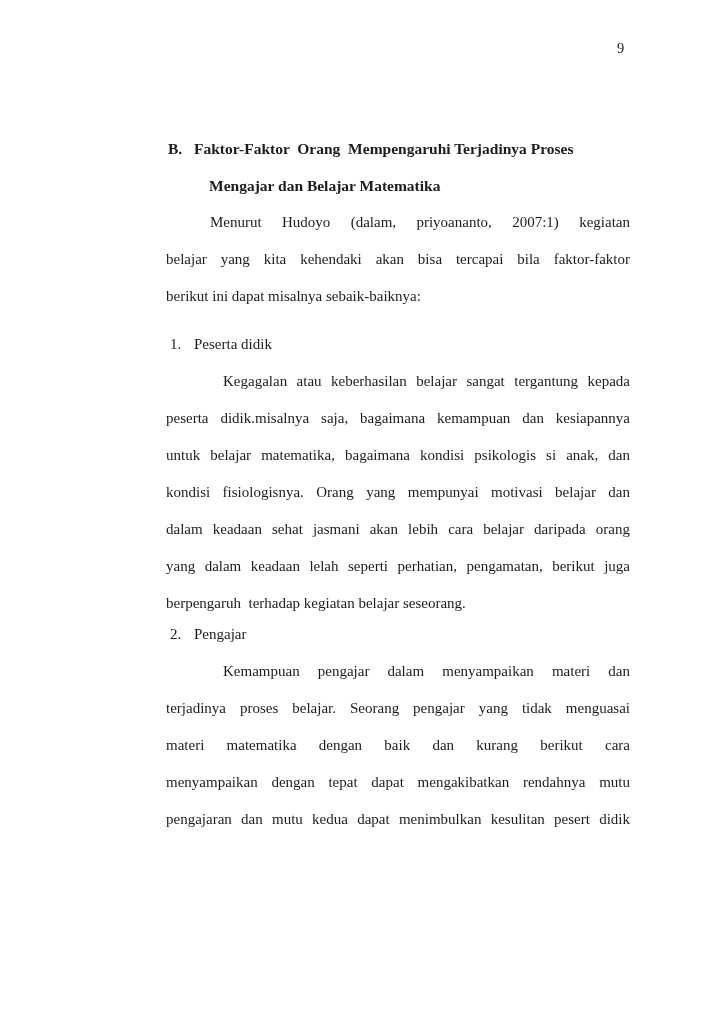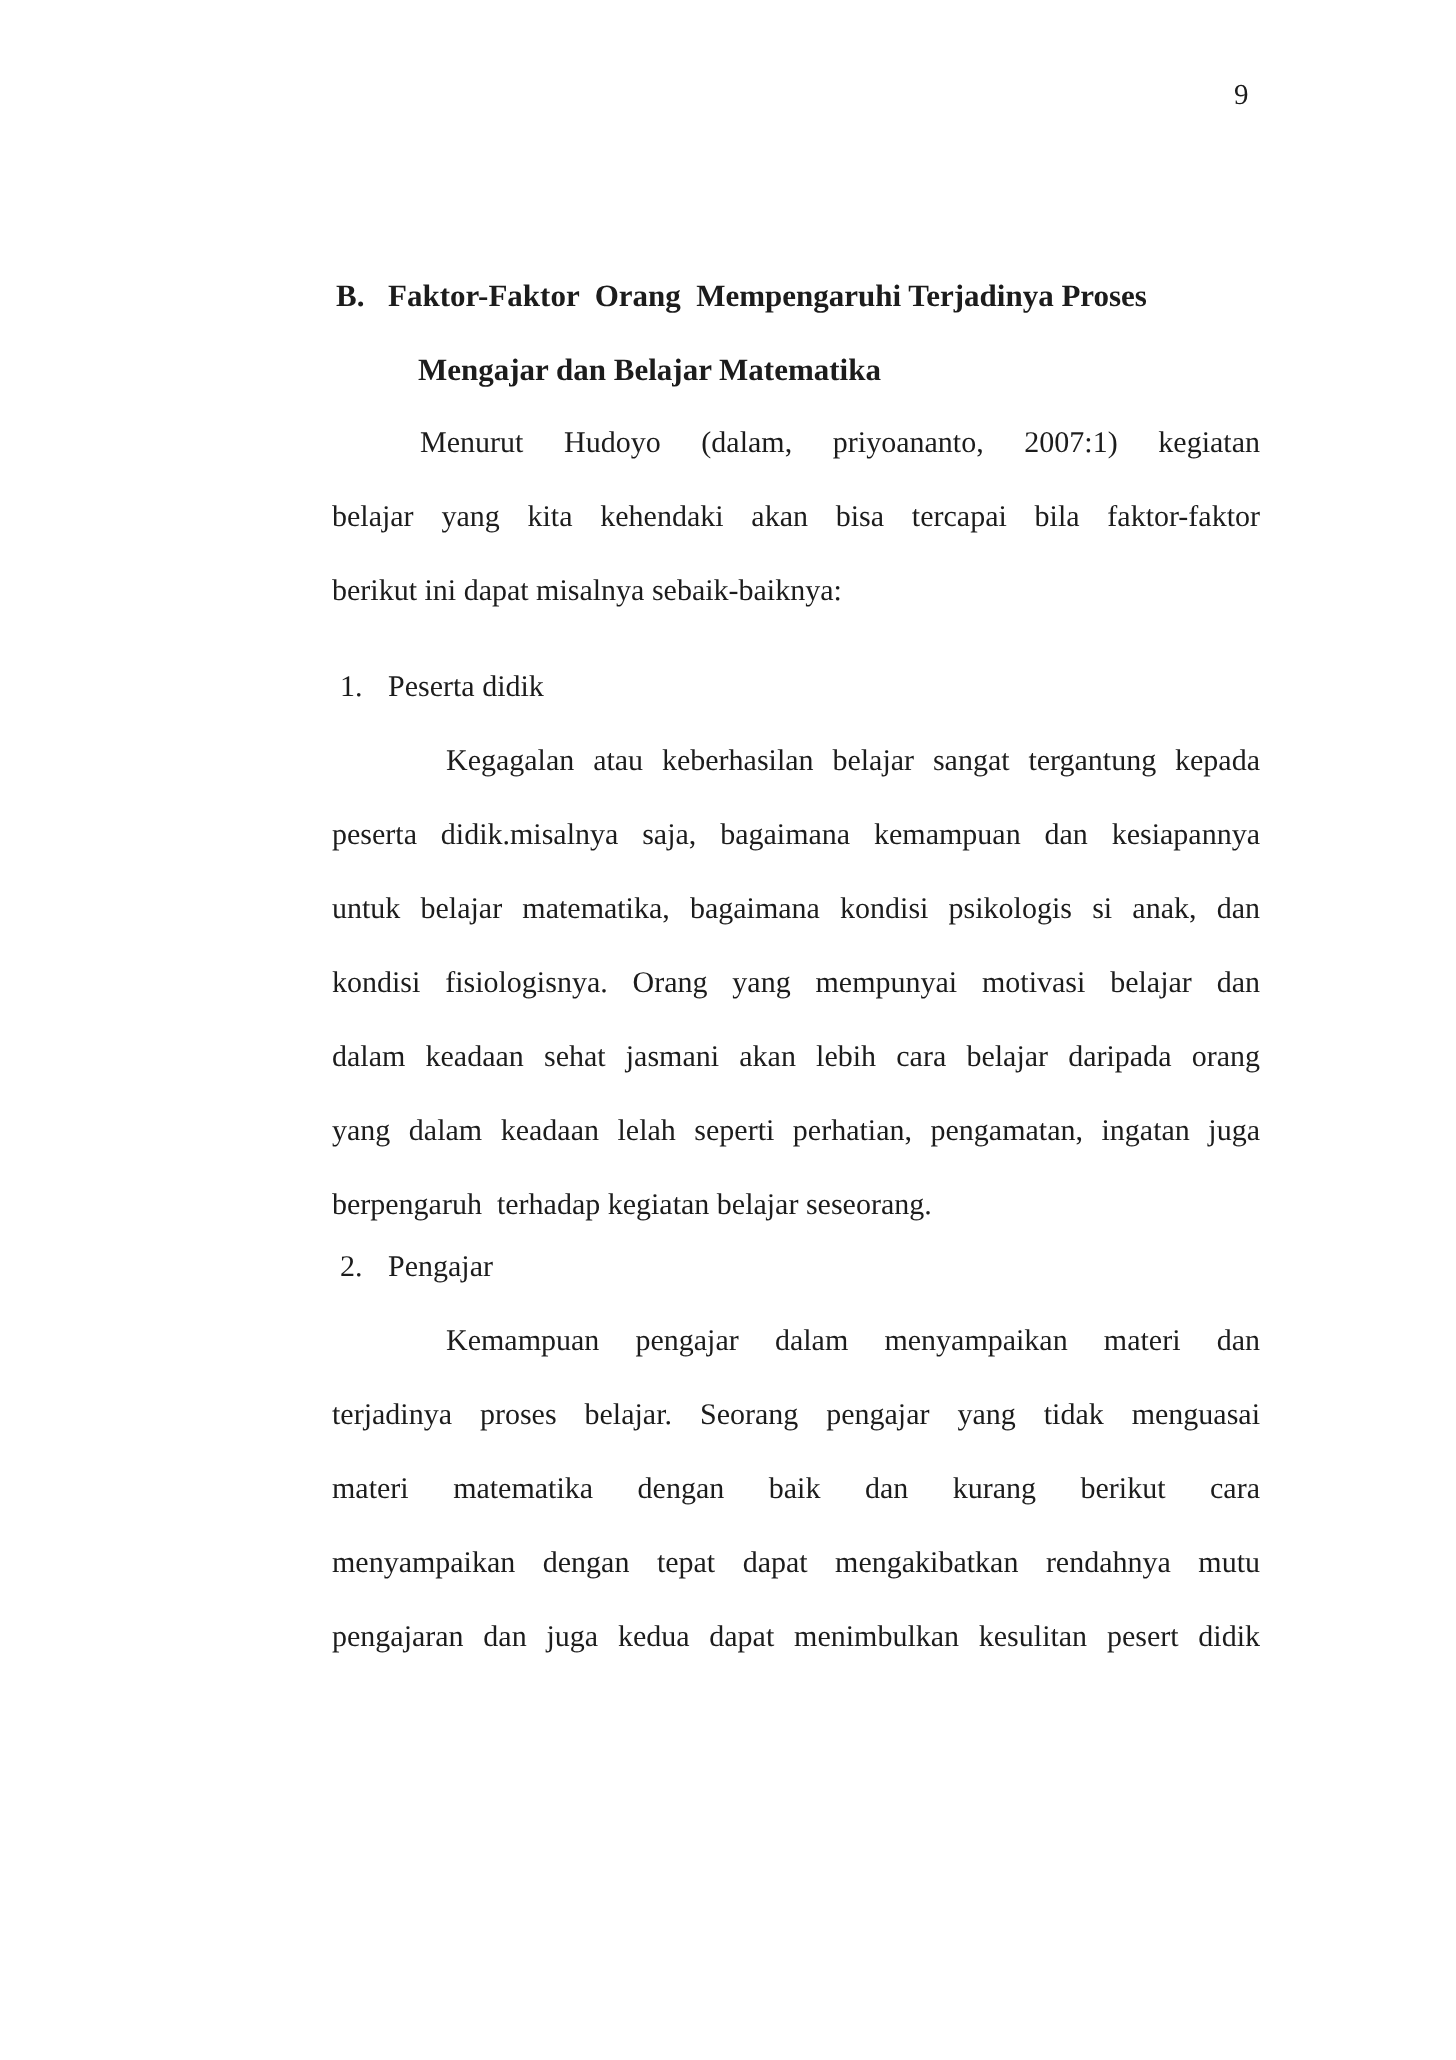--- a/index.html
+++ b/index.html
@@ -53,31 +53,31 @@
       <span class="marker">1.</span>
       <span>Peserta didik</span>
     </div>
 
     <div>
       <div class="line jline indent">Kegagalan atau keberhasilan belajar sangat tergantung kepada</div>
       <div class="line jline">peserta didik.misalnya saja, bagaimana kemampuan dan kesiapannya</div>
       <div class="line jline">untuk belajar matematika, bagaimana kondisi psikologis si anak, dan</div>
       <div class="line jline">kondisi fisiologisnya. Orang yang mempunyai motivasi belajar dan</div>
       <div class="line jline">dalam keadaan sehat jasmani akan lebih cara belajar daripada orang</div>
-      <div class="line jline">yang dalam keadaan lelah seperti perhatian,  pengamatan, ingatan juga</div>
+      <div class="line jline">yang dalam keadaan lelah seperti perhatian,  pengamatan, berikut juga</div>
       <div class="line pline">berpengaruh  terhadap kegiatan belajar seseorang.</div>
     </div>
 
     <div class="line item" id="item2">
       <span class="marker">2.</span>
       <span>Pengajar</span>
     </div>
 
     <div>
       <div class="line jline indent">Kemampuan pengajar dalam menyampaikan materi dan</div>
       <div class="line jline">terjadinya proses belajar. Seorang pengajar yang tidak menguasai</div>
       <div class="line jline">materi matematika dengan baik dan kurang berikut cara</div>
       <div class="line jline">menyampaikan dengan tepat dapat mengakibatkan rendahnya mutu</div>
-      <div class="line jline">pengajaran dan juga kedua dapat menimbulkan kesulitan pesert didik</div>
+      <div class="line jline">pengajaran dan mutu kedua dapat menimbulkan kesulitan pesert didik</div>
     </div>
 
   </div>
 </div>
 
 </body></html>

